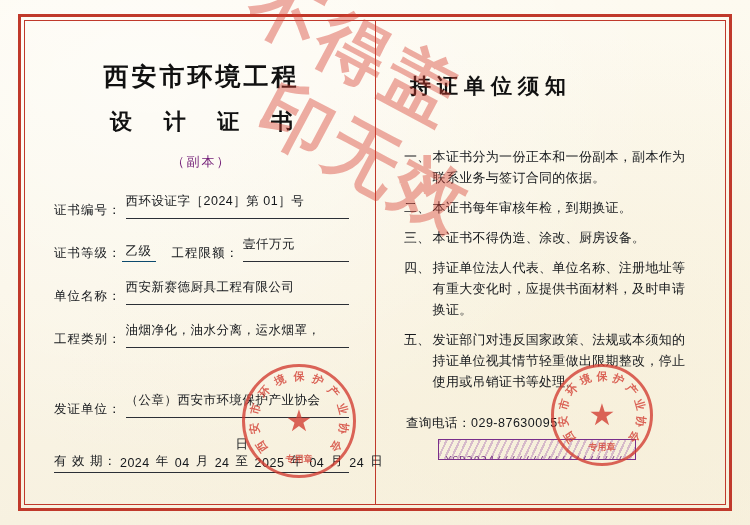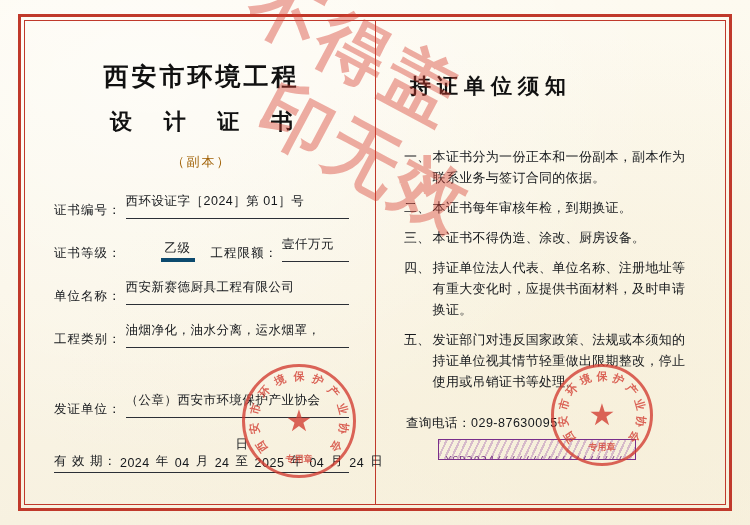--- a/index.html
+++ b/index.html
@@ -91,21 +91,21 @@
     color: #111;
     font-family: "DejaVu Sans", sans-serif;
     font-weight: bold;
     font-size: 22px;
     letter-spacing: 12px;
     margin-top: 14px;
     padding-left: 12px;
   }
   .title-paren {
     text-align: center;
-    color: #a16207;
+    color: #701a75;
     font-size: 13px;
     letter-spacing: 2px;
     margin-top: 16px;
   }
 
   .field-list {
     margin-top: 22px;
   }
   .frow {
     display: flex;
@@ -122,24 +122,23 @@
   }
   .fvalue {
     flex: 1;
     margin-left: 4px;
     padding-bottom: 8px;
     border-bottom: 1px solid #2b2f36;
     white-space: nowrap;
     overflow: hidden;
   }
   .fvalue-seg {
-    border-bottom: 4px solid #0c4a6e;
+    border-bottom: 1px solid #0c4a6e;
     padding: 0 4px 1px 4px;
     display: inline-block;
-    margin-left: 39px;
   }
   .frow.two-col .flabel-2 {
     margin-left: 16px;
   }
   .fcont {
     font-size: 12.5px;
     color: #15181c;
     margin: -9px 0 17px 66px;
     letter-spacing: 0.5px;
     border-bottom: 1px solid #2b2f36;

